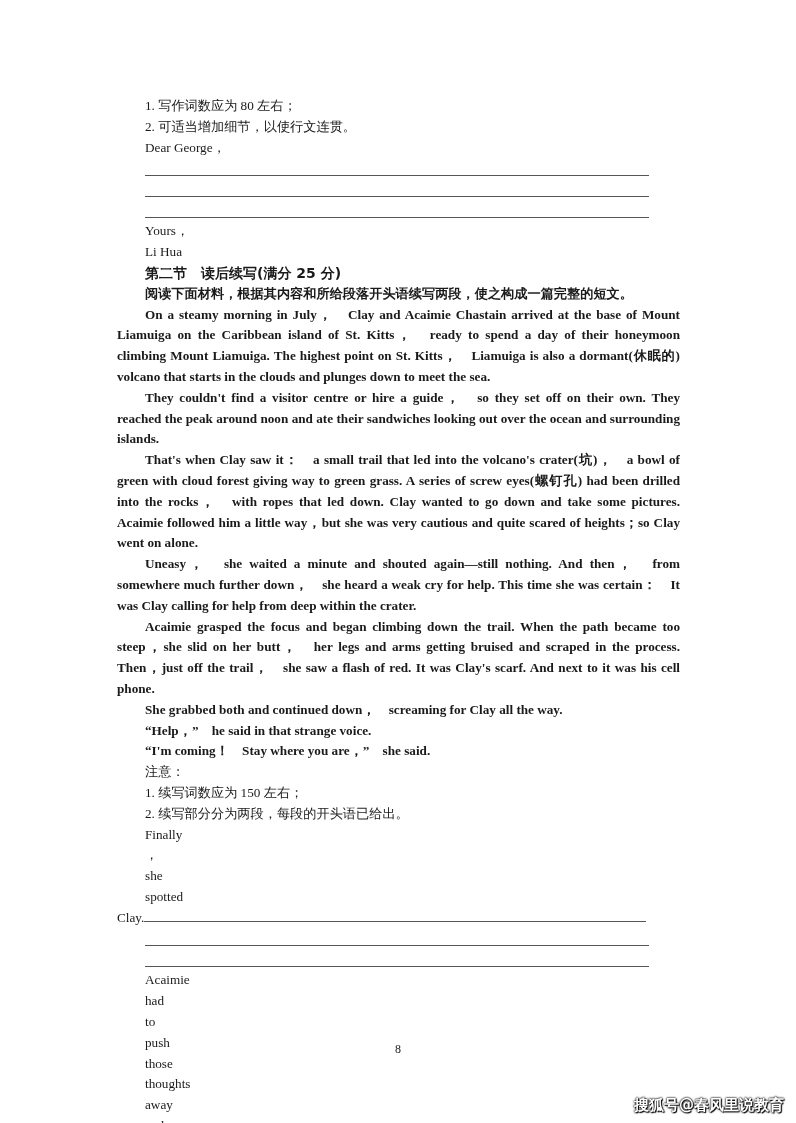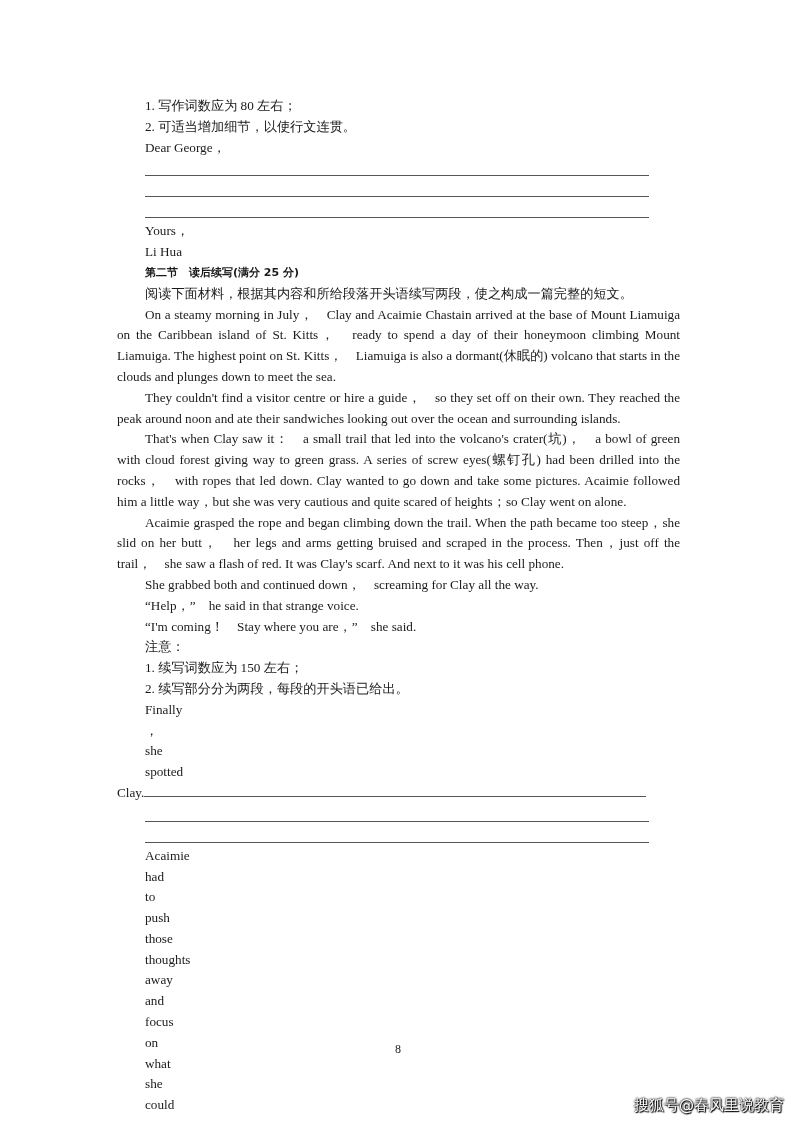--- a/index.html
+++ b/index.html
@@ -3,31 +3,31 @@
 <meta charset="utf-8">
 <style>
   html, body { margin: 0; padding: 0; }
   body {
     width: 796px; height: 1123px; background: #ffffff; position: relative; overflow: hidden;
     font-family: "Liberation Serif", "DejaVu Serif", serif; color: #1a1a1a;
   }
   .page { position: absolute; left: 117px; top: 96px; width: 563px; font-size: 13.2px; line-height: 20.8px; }
   .line { white-space: nowrap; }
   .ind { padding-left: 28px; }
-  .p { text-align: justify; text-indent: 28px; }
-  .bold { font-family: "DejaVu Sans", sans-serif; font-size: 11px; font-weight: bold; }
+  .p { text-align: justify; text-indent: 28px; font-weight: bold; }
+  .bold { font-family: "DejaVu Sans", sans-serif; font-size: 14px; font-weight: bold; }
   .rule { height: 1px; background: #555; margin-left: 28px; width: 504px; }
   .blank-row { height: 21px; position: relative; }
   .blank-row .rule { position: absolute; bottom: 3px; }
   .spread { display: flex; justify-content: space-between; padding-left: 28px; flex-direction: column; }
   .inline-rule { display: inline-block; border-bottom: 1px solid #555; vertical-align: baseline; height: 1px; }
   .pageno { position: absolute; left: 0; right: 0; top: 1042px; text-align: center; font-size: 12px; }
   .watermark {
     position: absolute; right: 12px; bottom: 8px; font-family: "DejaVu Sans", sans-serif;
-    font-size: 15px; font-weight: normal; color: #fff; text-shadow: 0 0 2px #000, 0 0 2px #000, 1px 1px 1px #000;
+    font-size: 15px; font-weight: bold; color: #fff; text-shadow: 0 0 2px #000, 0 0 2px #000, 1px 1px 1px #000;
   }
 </style>
 </head>
 <body>
 
 <div class="page">
   <div class="line ind">1. 写作词数应为 80 左右；</div>
   <div class="line ind">2. 可适当增加细节，以使行文连贯。</div>
   <div class="line ind">Dear George，</div>
   <div class="blank-row">
@@ -40,21 +40,22 @@
       <div class="rule"></div>
     </div>
   <div class="line ind">Yours，</div>
   <div class="line ind">Li Hua</div>
 
   <div class="line ind bold">第二节　读后续写(满分 25 分)</div>
   <div class="p">阅读下面材料，根据其内容和所给段落开头语续写两段，使之构成一篇完整的短文。</div>
   <div class="p">On a steamy morning in July，　Clay and Acaimie Chastain arrived at the base of Mount Liamuiga on the Caribbean island of St. Kitts，　ready to spend a day of their honeymoon climbing Mount Liamuiga. The highest point on St. Kitts，　Liamuiga is also a dormant(休眠的) volcano that starts in the clouds and plunges down to meet the sea.</div>
   <div class="p">They couldn't find a visitor centre or hire a guide，　so they set off on their own. They reached the peak around noon and ate their sandwiches looking out over the ocean and surrounding islands.</div>
   <div class="p">That's when Clay saw it：　a small trail that led into the volcano's crater(坑)，　a bowl of green with cloud forest giving way to green grass. A series of screw eyes(螺钉孔) had been drilled into the rocks，　with ropes that led down. Clay wanted to go down and take some pictures. Acaimie followed him a little way，but she was very cautious and quite scared of heights；so Clay went on alone.</div>
-  <div class="p">Acaimie grasped the rope and began climbing down the trail. When the path became too steep，she slid on her butt，　her legs and arms getting bruised and scraped in the process. Then，just off the trail，　she saw a flash of red. It was Clay's scarf. And next to it was his cell phone.</div>
+  <div class="p">Uneasy，　she waited a minute and shouted again—still nothing. And then，　from somewhere much further down，　she heard a weak cry for help. This time she was certain：　It was Clay calling for help from deep within the crater.</div>
+  <div class="p">Acaimie grasped the focus and began climbing down the trail. When the path became too steep，she slid on her butt，　her legs and arms getting bruised and scraped in the process. Then，just off the trail，　she saw a flash of red. It was Clay's scarf. And next to it was his cell phone.</div>
   <div class="p">She grabbed both and continued down，　screaming for Clay all the way.</div>
   <div class="p">“Help，”　he said in that strange voice.</div>
   <div class="p">“I'm coming！　Stay where you are，”　she said.</div>
 
   <div class="line ind">注意：</div>
   <div class="line ind">1. 续写词数应为 150 左右；</div>
   <div class="line ind">2. 续写部分分为两段，每段的开头语已给出。</div>
 
   <div class="spread">
     <span>Finally</span>

